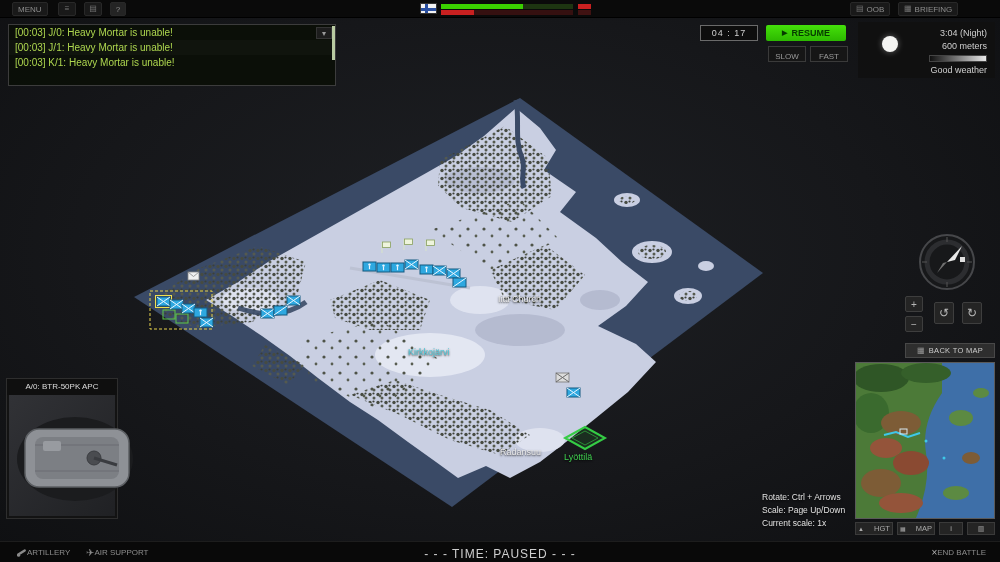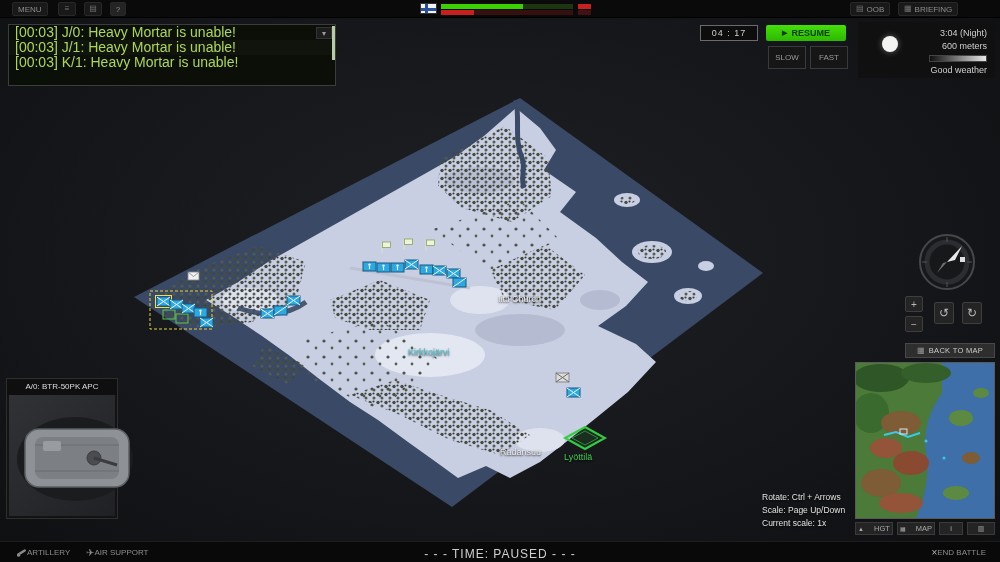--- a/index.html
+++ b/index.html
@@ -14,34 +14,34 @@
   .tb-ico{font-size:8px;color:#777;line-height:1}
   .fin-flag{position:absolute;left:420px;top:3px;width:17px;height:11px;background:#f2f2f2;border:1px solid #333}
   .fin-h{position:absolute;left:0;right:0;top:4px;height:3px;background:#2a4fa0}
   .fin-v{position:absolute;top:0;bottom:0;left:4px;width:3px;background:#2a4fa0}
   .bar{position:absolute;height:5px;overflow:hidden}
   .bar-fill{height:100%}
 
   
   .msglog{position:absolute;left:8px;top:24px;width:328px;height:62px;background:rgba(10,14,7,.9);
           border:1px solid #3c3c3c;z-index:30}
-  .msg{height:15px;line-height:15px;padding-left:6px;font-size:14px;color:#aed74f;white-space:nowrap}
+  .msg{height:15px;line-height:15px;padding-left:6px;font-size:10px;color:#aed74f;white-space:nowrap}
   .msg:nth-child(even){background:rgba(255,255,255,.025)}
   .msglog-chevron{position:absolute;right:3px;top:2px;width:16px;height:12px;background:#1d1d1d;border:1px solid #343434;
           color:#9a9a9a;font-size:8px;display:flex;align-items:center;justify-content:center;cursor:pointer}
   .msglog-scroll{position:absolute;right:0;top:1px;width:3px;height:34px;background:#b9cba2}
 
   
   .timer-box{position:absolute;left:700px;top:25px;width:58px;height:16px;border:1px solid #6a6a6a;background:#0d0d0d;
           color:#cfcfcf;font-size:9px;display:flex;align-items:center;justify-content:center;letter-spacing:1px;z-index:30}
   .resume-btn{position:absolute;left:766px;top:25px;width:80px;height:16px;background:linear-gradient(#45e00a,#2cb800);
           color:#063a00;font-size:9px;font-weight:bold;display:flex;align-items:center;justify-content:center;gap:4px;
           border-radius:2px;cursor:pointer;z-index:30}
-  .speed-btn{position:absolute;top:46px;width:38px;height:23px;background:#161616;border:1px solid #3a3a3a;color:#9a9a9a;
-          font-size:8px;display:flex;align-items:center;justify-content:center;cursor:pointer;z-index:30}
+  .speed-btn{position:absolute;top:46px;width:38px;height:16px;background:#161616;border:1px solid #3a3a3a;color:#9a9a9a;
+          font-size:8px;display:flex;align-items:flex-end;justify-content:center;cursor:pointer;z-index:30}
 
   
   .cond{position:absolute;left:858px;top:22px;width:137px;height:56px;background:rgba(16,16,16,.88);z-index:30}
   .moon{position:absolute;left:24px;top:14px;width:16px;height:16px;border-radius:50%;background:#f4f4f2;box-shadow:0 0 6px rgba(255,255,255,.35)}
   .cond-line{position:absolute;right:8px;font-size:9px;color:#cfcfcf;text-align:right;white-space:nowrap}
   .cond-grad{position:absolute;right:8px;top:33px;width:58px;height:7px;border:1px solid #444;
           background:linear-gradient(to right,#101010,#e8e8e8)}
 
   
   .map-label{position:absolute;z-index:10;font-size:9px;text-shadow:0 1px 2px rgba(0,0,0,.85);pointer-events:none;white-space:nowrap}

